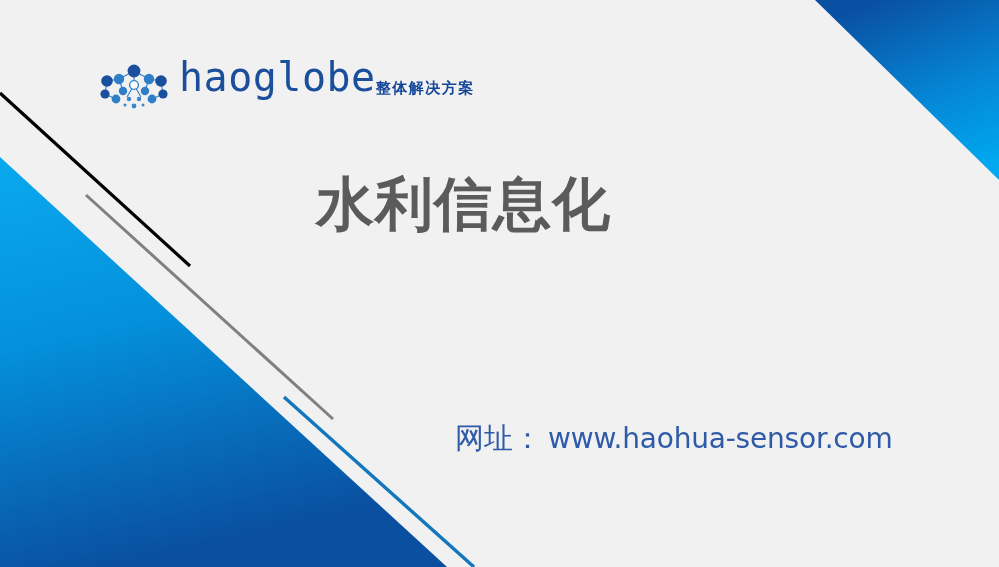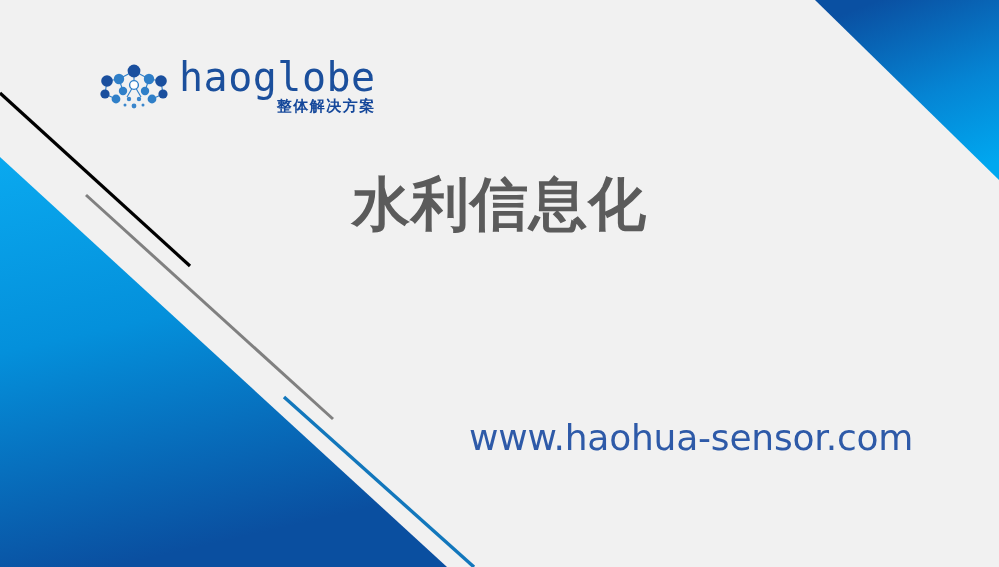--- a/index.html
+++ b/index.html
@@ -34,21 +34,21 @@
     align-items: flex-start;
   }
   .logo-mark {
     width: 76px;
     height: 52px;
     flex: 0 0 auto;
     margin-top: 4px;
   }
   .logo-text-wrap {
     display: flex;
-    flex-direction: column;
+    flex-direction: row;
     align-items: flex-end;
     margin-left: 7px;
   }
   .logo-wordmark {
     font-family: "DejaVu Sans Mono", monospace;
     font-size: 40px;
     line-height: 40px;
     font-weight: 400;
     letter-spacing: 0.5px;
     color: #1b4f9c;
@@ -70,21 +70,20 @@
     position: absolute;
     left: 316px;
     top: 172px;
     font-family: "DejaVu Sans", sans-serif;
     font-size: 58px;
     line-height: 64px;
     font-weight: 700;
     color: #5b5b5b;
     letter-spacing: 1px;
     white-space: nowrap;
-    margin-left: 36px;
   }
   .title-line2 {
     position: absolute;
     left: 444px;
     top: 266px;
     font-family: "DejaVu Sans", sans-serif;
     font-size: 58px;
     line-height: 64px;
     font-weight: 700;
     color: #5b5b5b;
@@ -103,24 +102,24 @@
   }
   .website-label {
     font-family: "DejaVu Sans", sans-serif;
     font-size: 29px;
     line-height: 34px;
     color: #2e5aa8;
     letter-spacing: 0px;
   }
   .website-url {
     font-family: "DejaVu Sans", sans-serif;
-    font-size: 36px;
+    font-size: 28px;
     line-height: 34px;
     color: #2e5aa8;
-    margin-left: 14px;
+    margin-left: 6px;
     letter-spacing: -0.2px;
   }
 </style>
 </head>
 <body>
 
 <div id="slide">
 
   <svg class="shape-layer" viewBox="0 0 999 567" width="999" height="567">
     <defs>
@@ -192,16 +191,17 @@
     </svg>
     <div class="logo-text-wrap">
       <div class="logo-wordmark">haoglobe</div>
       <div class="logo-sub">整体解决方案</div>
     </div>
   </div>
 
   <div class="title-line1">水利信息化</div>
 
   <div class="website-line">
+    <span class="website-label">网址：</span>
     <span class="website-url">www.haohua-sensor.com</span>
   </div>
 
 </div>
 
 </body></html>

